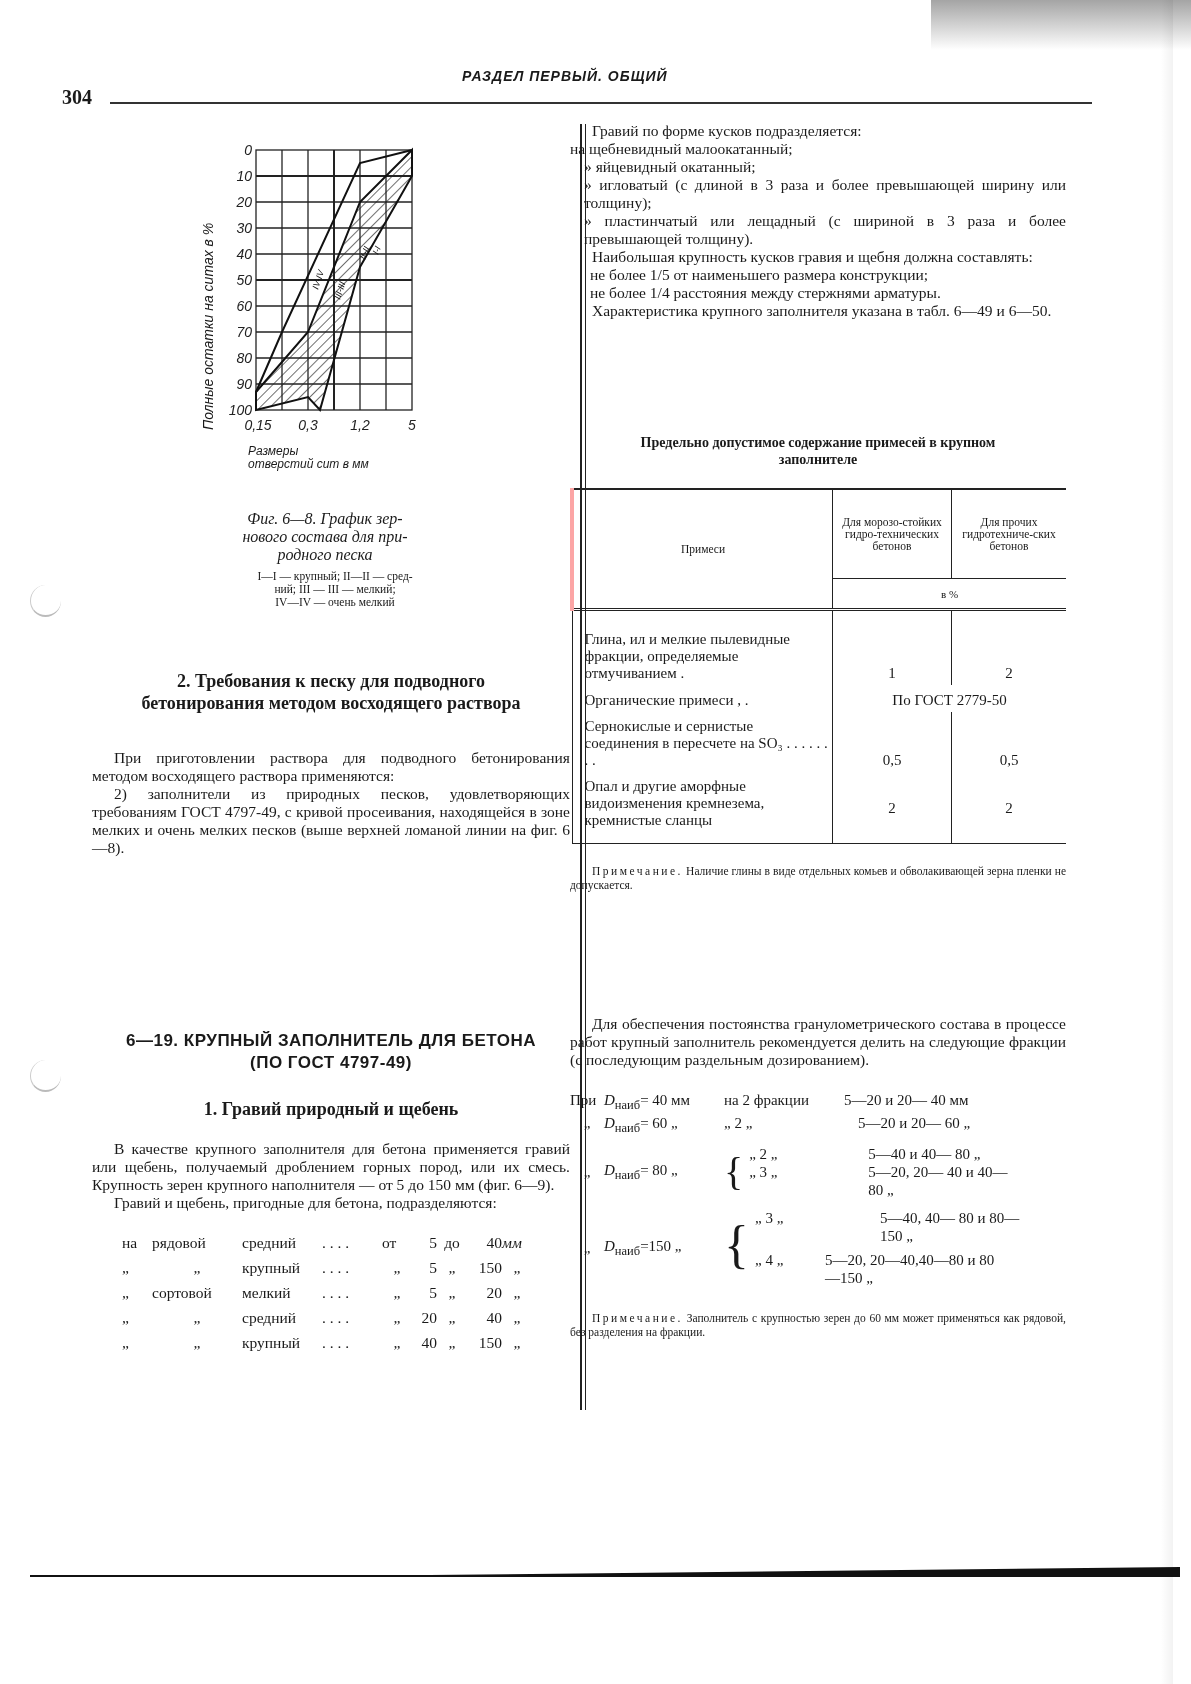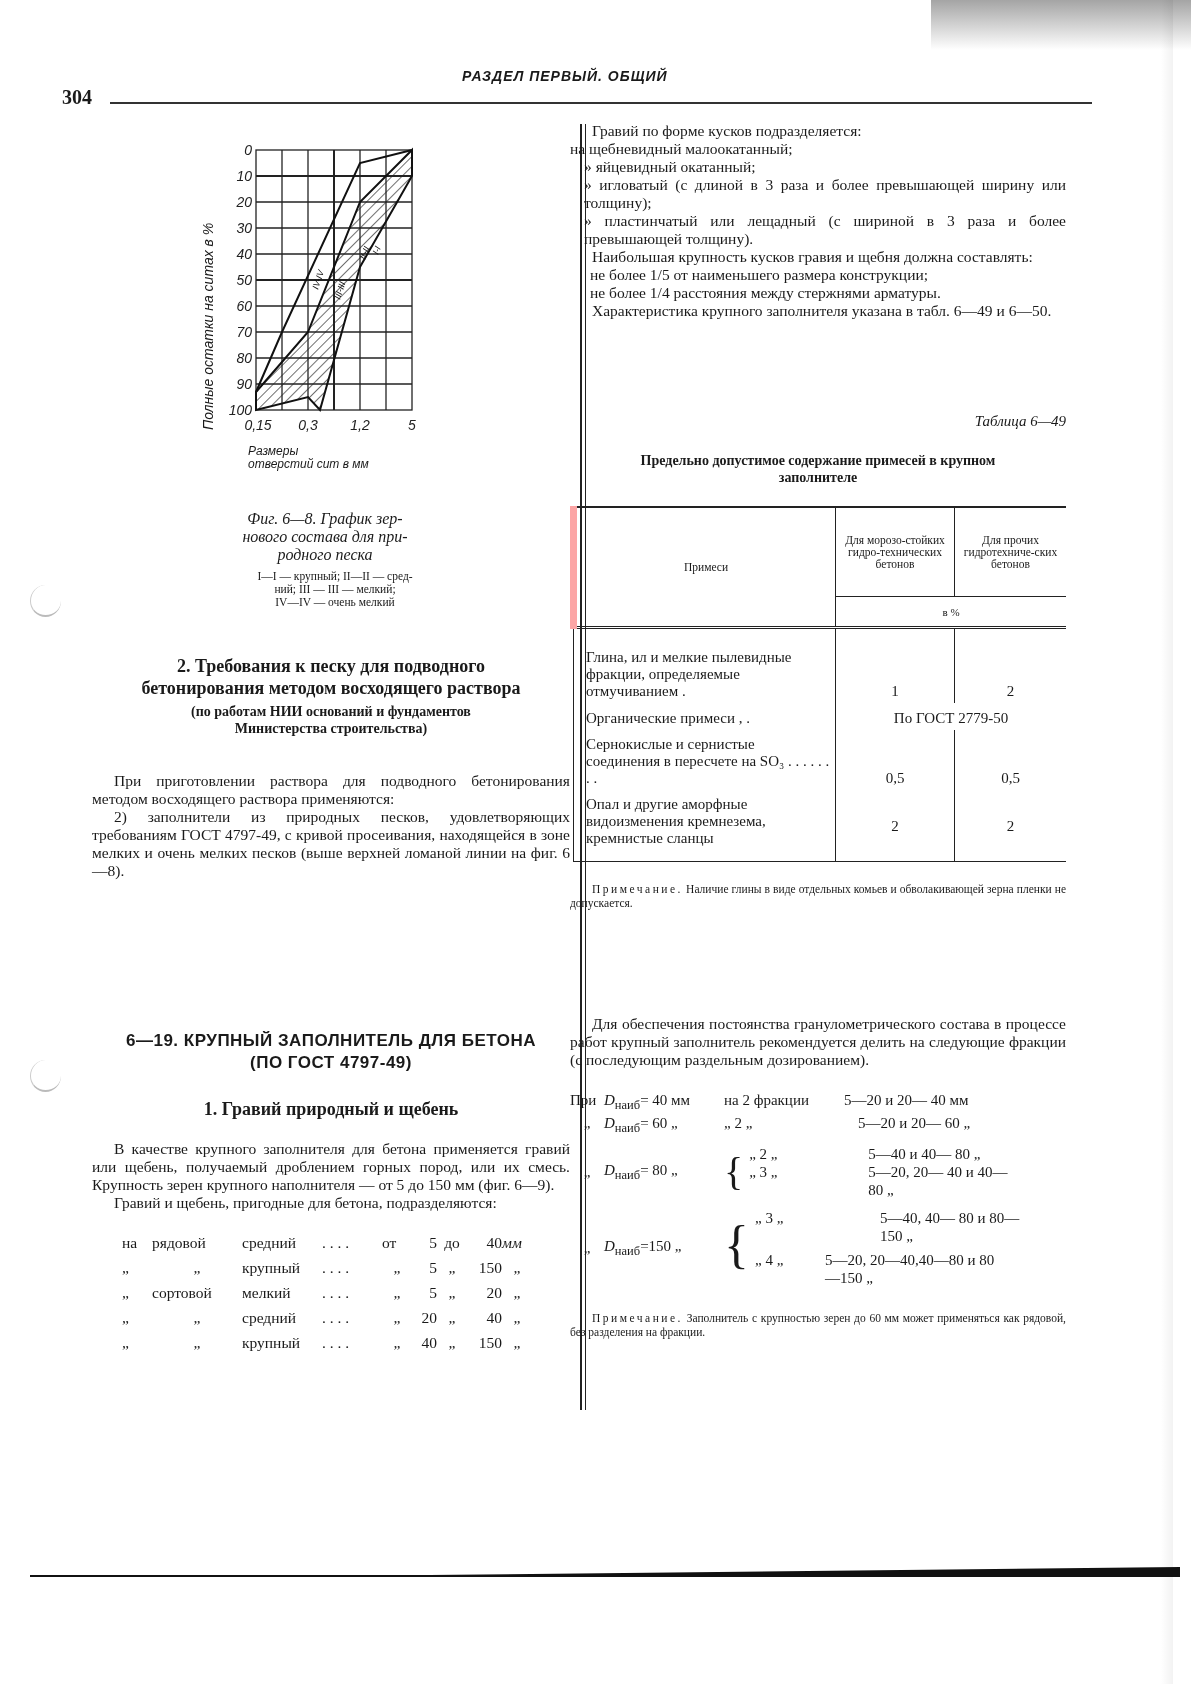--- a/index.html
+++ b/index.html
@@ -143,28 +143,24 @@
   <div>Фиг. 6—8. График зер-</div>
   <div>нового состава для при-</div>
   <div>родного песка</div>
 </div>
 <div class="fig-legend">
   <div>I—I — крупный; II—II — сред-</div>
   <div>ний; III — III — мелкий;</div>
   <div>IV—IV — очень мелкий</div>
 </div>
 
-<div class="col left" style="top:655px">
+<div class="col left" style="top:670px">
   <div class="h2">
     <div>2. Требования к песку для подводного</div>
     <div>бетонирования методом восходящего раствора</div>
-  </div>
-  <div class="h2sub" style="margin-top:4px">
-    <div>(по работам НИИ оснований и фундаментов</div>
-    <div>Министерства строительства)</div>
   </div>
   <p class="indent" style="margin-top:35px">При приготовлении раствора для подводного бетонирования методом восходящего раствора применяются:</p>
   <p class="indent">2) заполнители из природных песков, удовлетворяющих требованиям ГОСТ 4797-49, с кривой просеивания, находящейся в зоне мелких и очень мелких песков (выше верхней ломаной линии на фиг. 6—8).</p>
 </div>
 
 <div class="col left" style="top:1030px">
   <div class="h1">
     <div>6—19. КРУПНЫЙ ЗАПОЛНИТЕЛЬ ДЛЯ БЕТОНА</div>
     <div>(ПО ГОСТ 4797-49)</div>
   </div>
@@ -236,29 +232,28 @@
   <p style="padding-left:14px">» яйцевидный окатанный;</p>
   <p style="padding-left:14px">» игловатый (с длиной в 3 раза и более превышающей ширину или толщину);</p>
   <p style="padding-left:14px">» пластинчатый или лещадный (с шириной в 3 раза и более превышающей толщину).</p>
   <p class="indent">Наибольшая крупность кусков гравия и щебня должна составлять:</p>
   <p style="padding-left:20px">не более 1/5 от наименьшего размера конструкции;</p>
   <p style="padding-left:20px">не более 1/4 расстояния между стержнями арматуры.</p>
   <p class="indent">Характеристика крупного заполнителя указана в табл. 6—49 и 6—50.</p>
 </div>
 
 <div class="col right" style="top:412px">
-  <div class="tbl-title">Таблица 6—49</div>
   <div class="tbl-caption" style="margin-top:22px">
     <div>Предельно допустимое содержание примесей в крупном</div>
     <div>заполнителе</div>
   </div>
   <table class="imp" style="margin-top:20px; border-top:2px solid #222; border-bottom:1px solid #222">
     <tbody>
         <tr>
-      <th rowspan="2" style="width:250px;height:110px;border-left:7px solid #fca5a5">Примеси</th>
+      <th rowspan="2" style="width:250px;height:110px;border-left:4px solid #fca5a5">Примеси</th>
       <th style="width:110px;height:80px">Для морозо-стойких гидро-технических бетонов</th>
       <th>Для прочих гидротехниче-ских бетонов</th>
     </tr>
     <tr>
       <th colspan="2" style="border-top:1px solid #222;font-size:11px">в %</th>
     </tr>
     <tr style="border-top:3px double #222">
       <td class="name" style="padding-top:20px">Глина, ил и мелкие пылевидные фракции, определяемые отмучиванием .</td>
       <td class="val">1</td>
       <td class="val">2</td>

